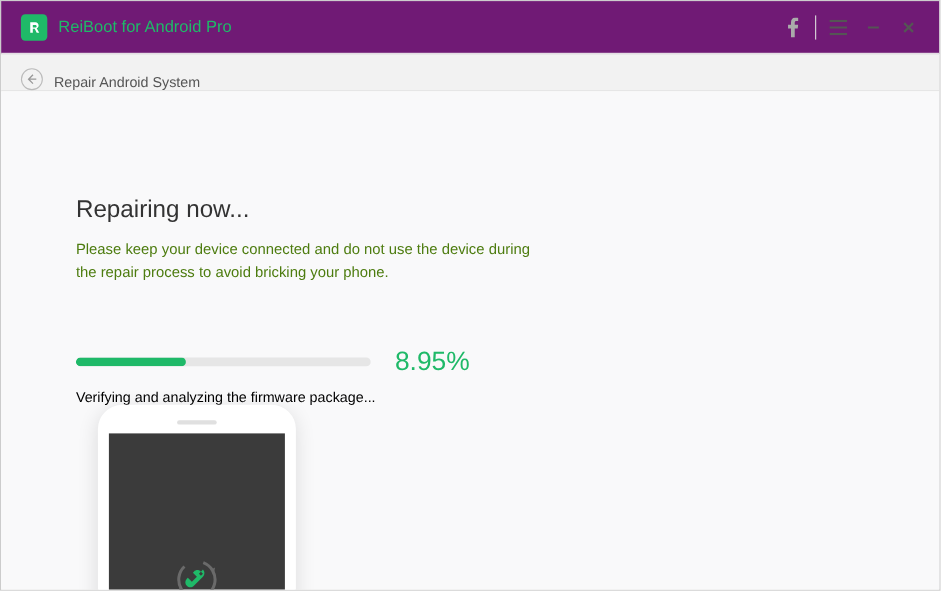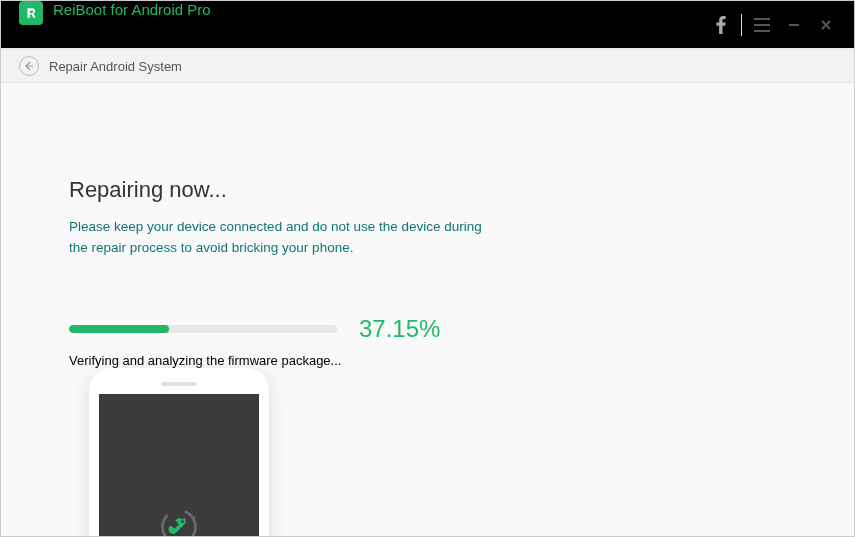--- a/index.html
+++ b/index.html
@@ -11,22 +11,23 @@
       font-family: "Segoe UI", Arial, sans-serif;
       background: #fff;
       width: 855px;
       height: 537px;
       overflow: hidden;
       border: 1px solid #ccc;
     }
     .titlebar {
       height: 48px;
       display: flex;
+      align-items: center;
       padding: 0 12px 0 18px;
-      background: #000000;
+      background: #701a75;
       border-bottom: 1px solid #eee;
     }
     .logo-box {
       width: 24px;
       height: 24px;
       background: #1fb968;
       border-radius: 4px;
       display: flex;
       align-items: center;
       justify-content: center;
@@ -62,21 +63,21 @@
       height: 22px;
       background: #ddd;
       margin: 0 4px;
     }
     .subheader {
       height: 34px;
       background: #f2f2f2;
       border-top: 1px solid #e8e8e8;
       border-bottom: 1px solid #e3e3e3;
       display: flex;
-      align-items: center;
+      align-items: flex-end;
       padding: 0 18px;
     }
     .back-btn {
       width: 20px;
       height: 20px;
       border: 1px solid #bbb;
       border-radius: 50%;
       display: flex;
       align-items: center;
       justify-content: center;
@@ -100,21 +101,21 @@
       flex: 1;
       padding-top: 64px;
     }
     .heading {
       font-size: 22px;
       color: #333;
       font-weight: 400;
       margin-bottom: 14px;
     }
     .warning {
-      color: #0f766e;
+      color: #4d7c0f;
       font-size: 13.5px;
       line-height: 1.55;
       max-width: 420px;
       margin-bottom: 56px;
     }
     .progress-row {
       display: flex;
       align-items: center;
       gap: 22px;
       margin-bottom: 10px;
@@ -230,21 +231,21 @@
 </div>
 
 <div class="content">
   <div class="left-col">
     <div class="heading">Repairing now...</div>
     <div class="warning">Please keep your device connected and do not use the device during the repair process to avoid bricking your phone.</div>
     <div class="progress-row">
       <div class="progress-bar">
         <div class="progress-fill" style="width:37.15%"></div>
       </div>
-      <div class="progress-pct">37.15%</div>
+      <div class="progress-pct">8.95%</div>
     </div>
     <div class="status-text">Verifying and analyzing the firmware package...</div>
   </div>
   <div class="right-col">
     <div class="phone">
       <div class="phone-speaker"></div>
       <div class="phone-screen">
         <svg class="repair-icon-svg" viewBox="0 0 48 48">
           <circle cx="24" cy="24" r="18" fill="none" stroke="#6a6a6a" stroke-width="3" stroke-dasharray="80 20" transform="rotate(-30 24 24)"></circle>
           <path d="M38 14 l4 -2 l-1 5 z" fill="#6a6a6a"></path>

